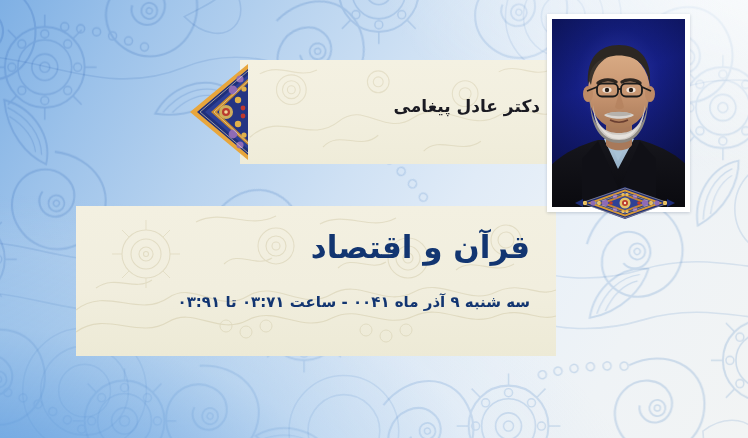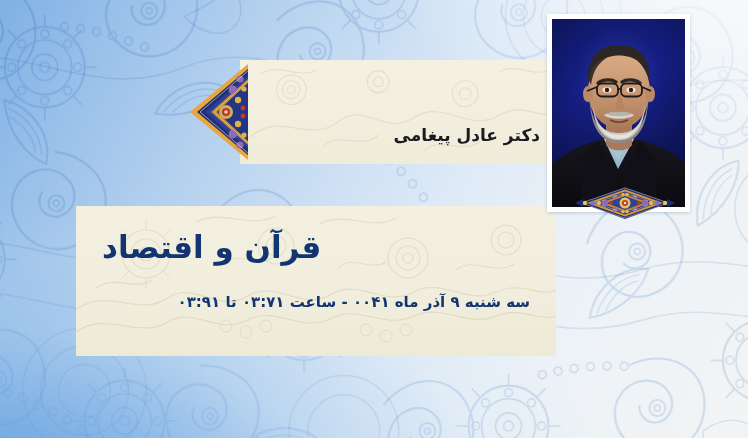--- a/index.html
+++ b/index.html
@@ -52,22 +52,22 @@
   }
   .pattern-2 svg{width:100%;height:100%;display:block;}
 
   
   .name-box{
     position:absolute;left:240px;top:60px;width:316px;height:104px;
     background:
       linear-gradient(180deg,#f4f1e2 0%,#f2efdf 50%,#efecd9 100%);
     box-shadow:0 0 0 0 rgba(0,0,0,0);
     overflow:hidden;
-    display:flex;flex-direction:row;align-items:flex-end;justify-content:center;
-    padding:0 16px 7px 40px;
+    display:flex;flex-direction:column;align-items:flex-end;justify-content:center;
+    padding:0 16px 0 40px;
     box-sizing:border-box;
   }
   .name-box .paper-motif{
     position:absolute;inset:0;opacity:.30;mix-blend-mode:multiply;pointer-events:none;
   }
   .name-box .paper-motif svg{width:100%;height:100%;}
   .speaker-name{
     position:relative;z-index:2;
     direction:rtl;unicode-bidi:bidi-override;
     font-size:17px;font-weight:bold;color:#1a1a22;
@@ -127,21 +127,21 @@
   }
   .main-panel .paper-motif{
     position:absolute;inset:0;opacity:.33;mix-blend-mode:multiply;pointer-events:none;
   }
   .main-panel .paper-motif svg{width:100%;height:100%;}
   .event-title{
     position:relative;z-index:2;
     direction:rtl;unicode-bidi:bidi-override;
     font-size:31px;font-weight:bold;color:#123571;
     letter-spacing:0px;line-height:1.25;
-    text-align:left;width:100%;
+    text-align:right;width:100%;
     margin-top:8px;
   }
   .event-datetime{
     position:relative;z-index:2;
     direction:rtl;unicode-bidi:bidi-override;
     font-size:15px;font-weight:bold;color:#123571;
     letter-spacing:-.2px;line-height:1.3;
     text-align:right;width:100%;
     margin-top:26px;
   }

